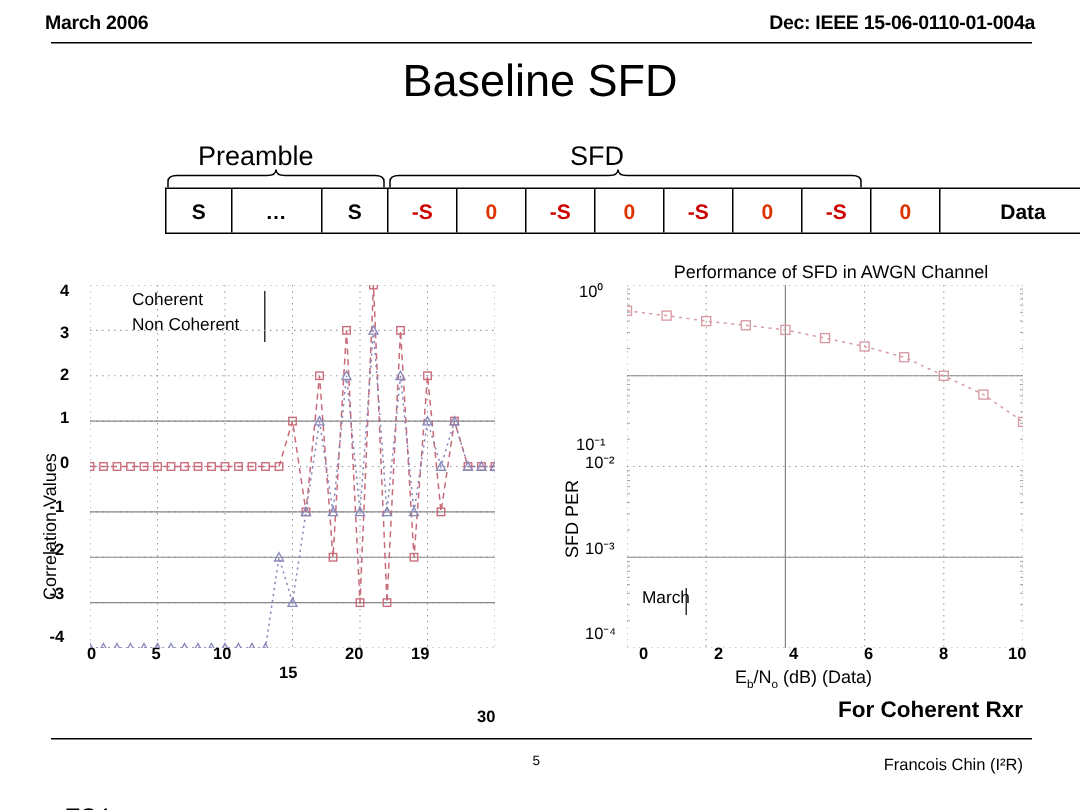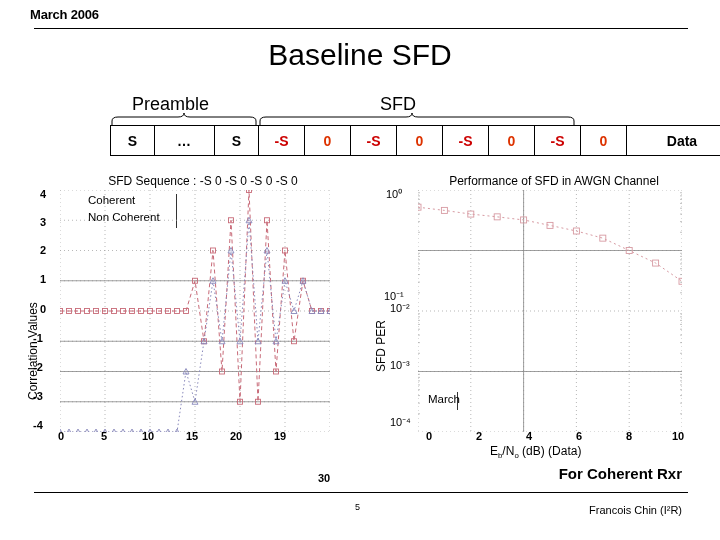--- a/index.html
+++ b/index.html
@@ -176,20 +176,21 @@
     right: 38px; top: 504px;
     font-size: 11px;
   }
   sub { font-size: 0.65em; vertical-align: sub; }
 </style>
 </head>
 <body>
 
 <div id="slide-header">
   <div id="header-date">March 2006</div>
+  <div id="header-doc">Dec: IEEE 15-06-0110-01-004a</div>
   <div id="header-rule"></div>
 </div>
 
 <div id="page-title">Baseline SFD</div>
 
 <div id="frame-diagram">
   <div class="brace-label" id="label-preamble">Preamble</div>
   <div class="brace-label" id="label-sfd">SFD</div>
 
   <svg class="brace-svg" style="left:0px; top:16px;" width="150" height="16" viewBox="0 0 150 16">
@@ -212,37 +213,36 @@
     <div class="frame-cell cell-zero">0</div>
     <div class="frame-cell cell-ns">-S</div>
     <div class="frame-cell cell-zero">0</div>
     <div class="frame-cell cell-data">Data</div>
   </div>
 </div>
 
 <div id="charts-band">
 
   <div class="chart-panel" id="chart-left">
-    <div class="chart-title">SFD Sequence : -S 0 -S 0 -S 0 -S 0</div>
     <div class="y-axis-label" style="left:8px; top:228px;">Correlation Values</div>
 
     <div class="tick-text" style="left:22px; top:16px;">4</div>
     <div class="tick-text" style="left:22px; top:44px;">3</div>
     <div class="tick-text" style="left:22px; top:72px;">2</div>
     <div class="tick-text" style="left:22px; top:101px;">1</div>
     <div class="tick-text" style="left:22px; top:131px;">0</div>
     <div class="tick-text" style="left:15px; top:160px;">-1</div>
     <div class="tick-text" style="left:15px; top:189px;">-2</div>
     <div class="tick-text" style="left:15px; top:218px;">-3</div>
     <div class="tick-text" style="left:15px; top:247px;">-4</div>
 
     <div class="tick-text" style="left:40px;  top:258px;">0</div>
     <div class="tick-text" style="left:83px;  top:258px;">5</div>
     <div class="tick-text" style="left:124px; top:258px;">10</div>
-    <div class="tick-text" style="left:168px; top:258px;">15</div>
+    <div class="tick-text" style="left:168px; top:271px;">15</div>
     <div class="tick-text" style="left:212px; top:258px;">20</div>
     <div class="tick-text" style="left:256px; top:258px;">19</div>
     <div class="tick-text" style="left:300px; top:258px;margin-top:42px;">30</div>
 
     <div class="legend-box" style="left:158px; top:22px; height:34px;"></div>
     <div class="legend-text" style="left:70px; top:22px;">Coherent</div>
     <div class="legend-text" style="left:70px; top:39px;">Non Coherent</div>
 
     <svg id="svg-left" style="position:absolute; left:42px; top:18px;" width="270" height="242" viewBox="0 0 270 242">
         <line x1="0" y1="0" x2="270" y2="0" stroke="#999" stroke-width="0.7" stroke-dasharray="1,3"></line>

